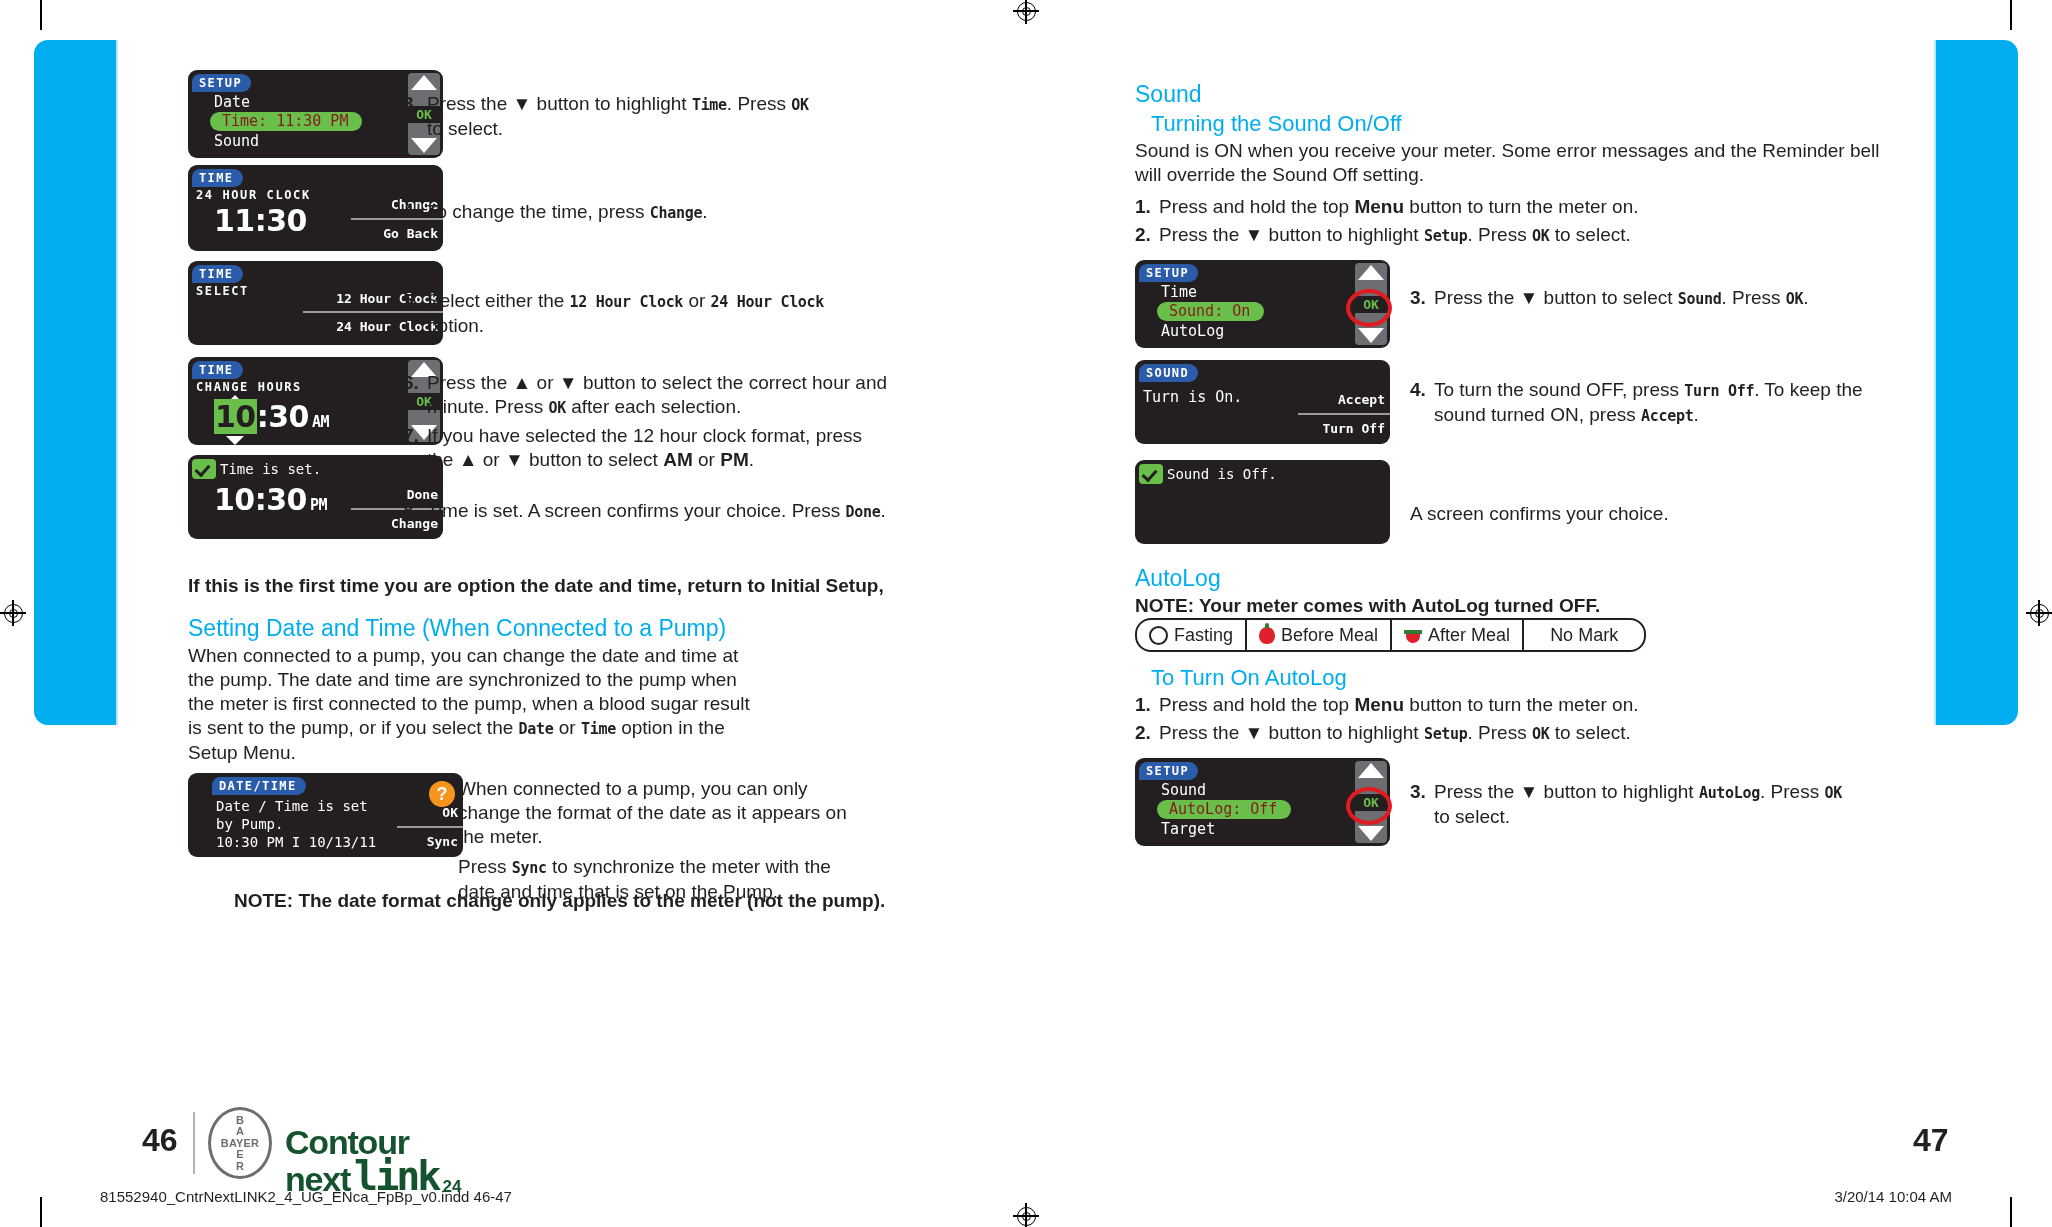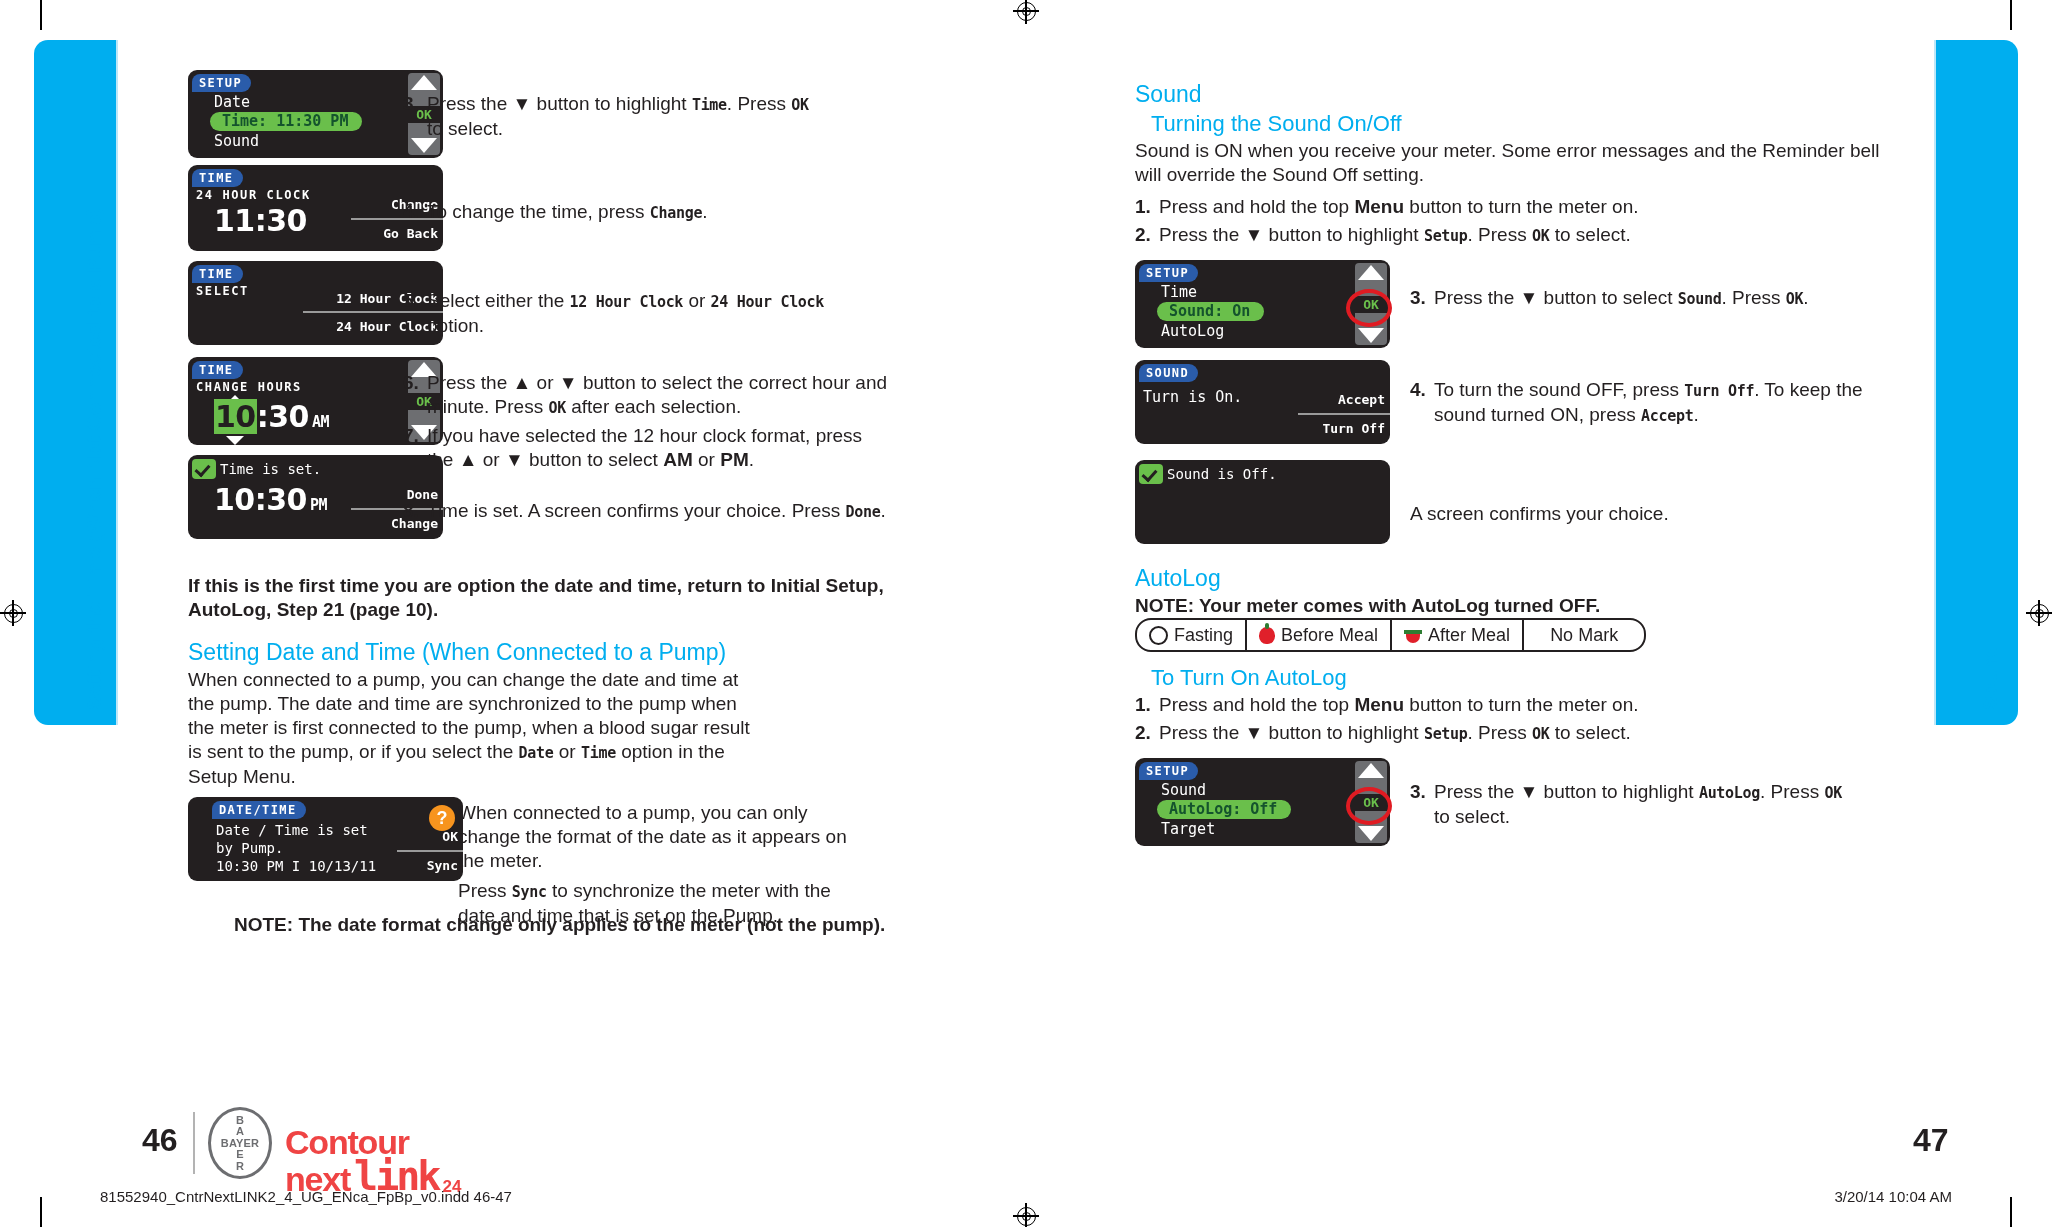--- a/index.html
+++ b/index.html
@@ -53,22 +53,22 @@
   }
   .meter .msub{
     color:#fff;font-family:"DejaVu Sans Mono", monospace;font-weight:bold;
     font-size:12px;letter-spacing:1.6px;padding:1px 0 0 8px;
   }
   .meter .mrow{
     color:#fff;font-family:"DejaVu Sans Mono", monospace;font-size:15px;
     padding:1px 0 0 26px;line-height:19px;white-space:nowrap;
   }
   .meter .mrow.sel{
-    background:#6abf4b;color:#14532d;border-radius:11px;display:inline-block;
-    padding:0 14px 0 12px;margin-left:22px;font-weight:bold;
+    background:#6abf4b;color:#7f1d1d;border-radius:11px;display:inline-block;
+    padding:0 14px 0 12px;margin-left:22px;font-weight:normal;
   }
   .meter .mbig{
     color:#fff;font-family:"DejaVu Sans", sans-serif;font-weight:bold;font-size:30px;
     letter-spacing:-.5px;padding-left:26px;line-height:34px;
   }
   .meter .mbig .sm{font-size:15px;font-family:"DejaVu Sans Mono", monospace;font-weight:bold;margin-left:3px;}
   .meter .side{
     position:absolute;right:0;top:0;width:40px;height:100%;
     display:flex;flex-direction:column;
   }
@@ -138,21 +138,21 @@
   
   .pgnum{position:absolute;font-size:32px;font-weight:bold;color:#231f20;}
   .logo-wrap{position:absolute;left:193px;top:1090px;display:flex;align-items:center;gap:13px;}
   .logo-div{width:2px;height:62px;background:#b3b3b3;}
   .bayer{
     width:58px;height:66px;border:3px solid #6d6e71;border-radius:50%;
     position:relative;color:#6d6e71;font-family:"Liberation Sans", sans-serif;
   }
   .bayer .v{position:absolute;left:50%;transform:translateX(-50%);font-size:11px;font-weight:bold;line-height:11.5px;text-align:center;top:5px;}
   .bayer .h{position:absolute;top:50%;left:50%;transform:translate(-50%,-50%);font-size:11px;font-weight:bold;letter-spacing:.2px;}
-  .ctr-logo{color:#ef4444;line-height:.92;margin-top:37px;}
+  .ctr-logo{color:#14532d;line-height:.92;margin-top:37px;}
   .ctr-logo .l1{font-size:34px;font-weight:bold;letter-spacing:-1.2px;}
   .ctr-logo .l2{font-size:34px;font-weight:bold;letter-spacing:-1.2px;}
   .ctr-logo .lk{font-family:"DejaVu Sans Mono", monospace;font-size:40px;font-weight:bold;letter-spacing:-3px;}
   .ctr-logo .sub24{font-size:17px;font-weight:bold;}
   .footline{position:absolute;bottom:22px;font-size:15px;color:#231f20;}
 </style>
 </head>
 <body>
 
 <div class="page">
@@ -279,21 +279,20 @@
         </div>
       </div>
       <div class="step" style="position:absolute;left:215px;top:44px;width:500px;">
         <div class="num">8.</div>
         <div class="txt">Time is set. A screen confirms your choice. Press <span class="mono">Done</span>.</div>
       </div>
     </div>
 
     <div style="margin-top:14px;">
       <div class="note">If this is the first time you are option the date and time, return to Initial Setup,</div>
-      <div class="note">AutoLog, Step 21 (page 10).</div>
     </div>
 
     <div class="h-blue" style="margin-top:16px;">Setting Date and Time (When Connected to a Pump)</div>
 
     <p class="body-p" style="width:580px;margin-top:2px;">
       When connected to a pump, you can change the date and time at the pump. The date
       and time are synchronized to the pump when the meter is first connected to the pump,
       when a blood sugar result is sent to the pump, or if you select the <span class="mono">Date</span> or <span class="mono">Time</span> option in the
       Setup Menu.
     </p>

